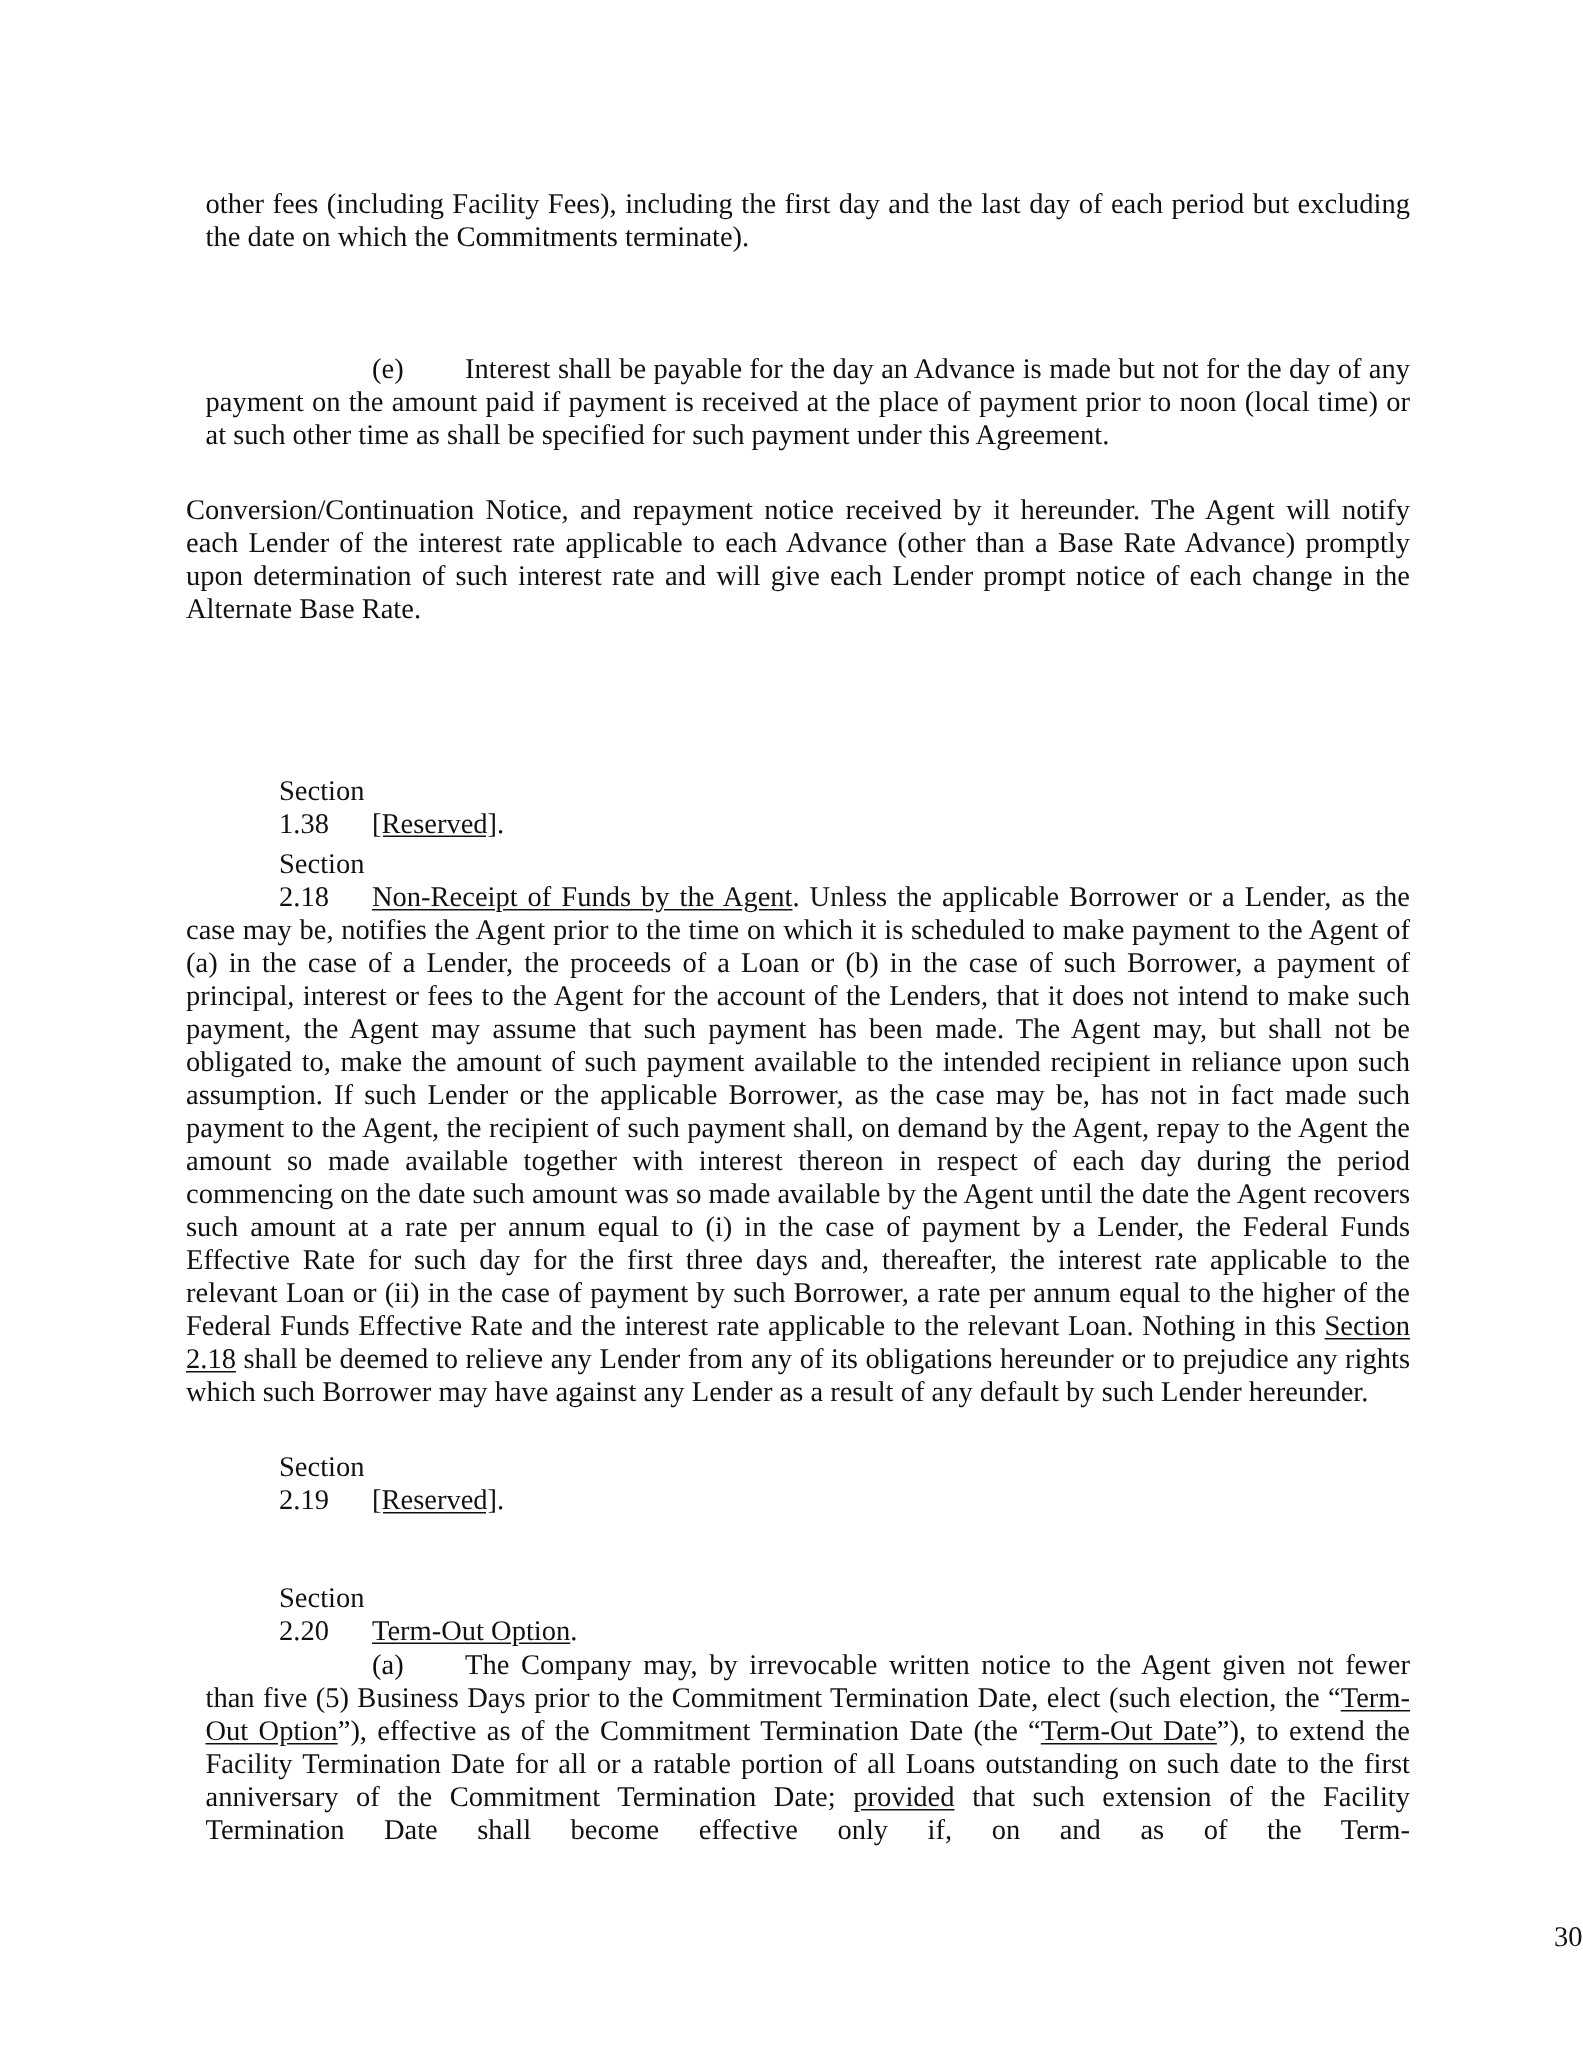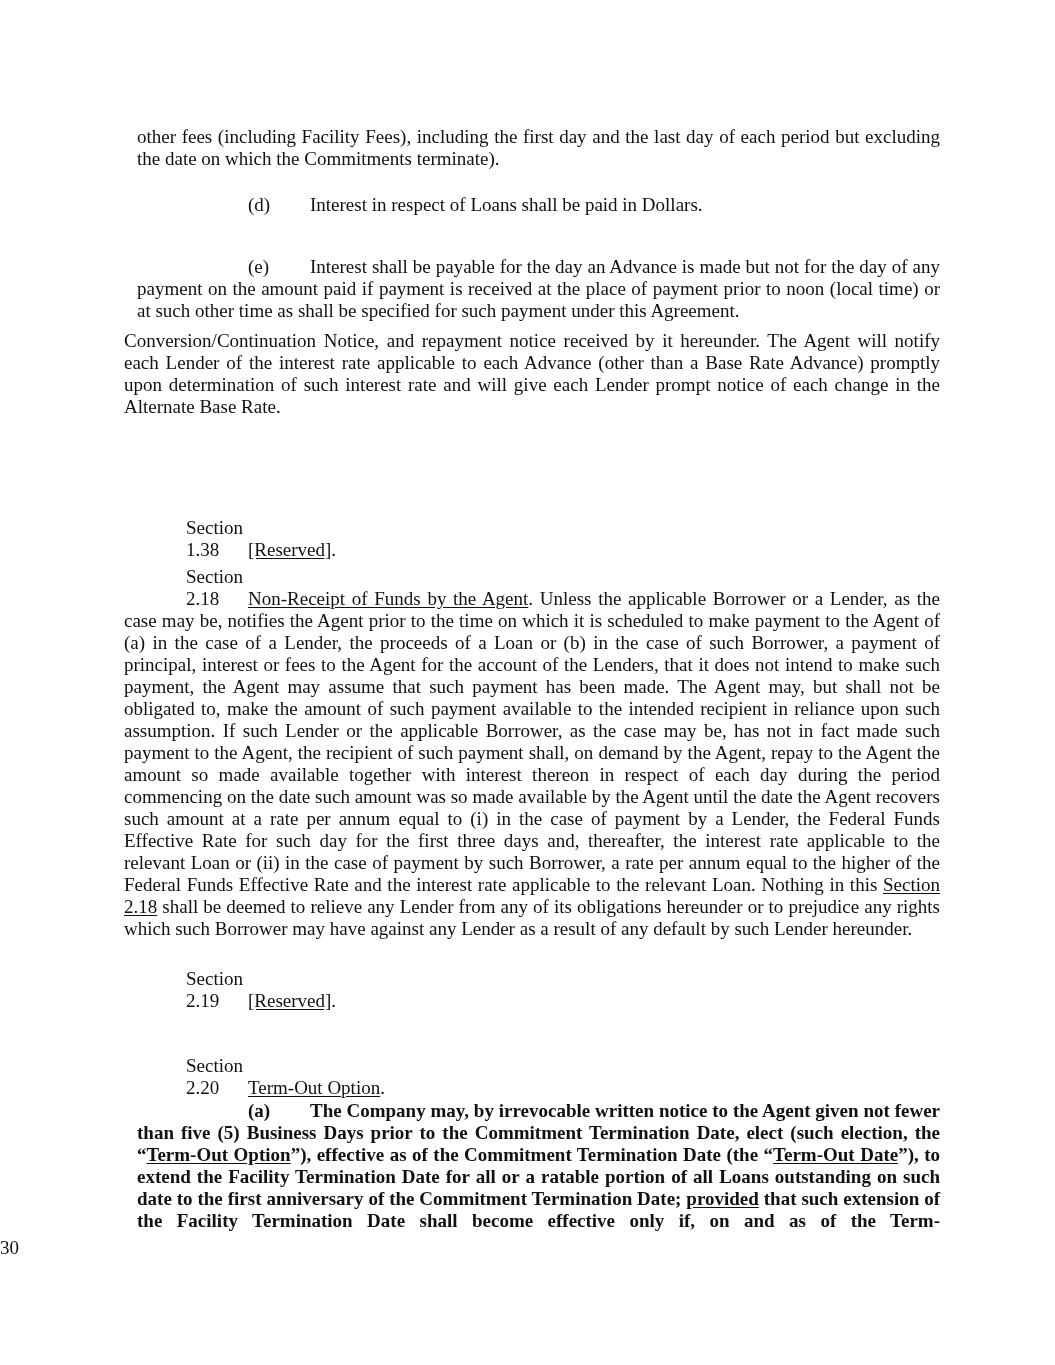--- a/index.html
+++ b/index.html
@@ -11,36 +11,33 @@
   .p { position: absolute; text-align: justify; margin: 0; }
   .main { left: 124px; width: 816px; }
   .sub { left: 137px; width: 803px; }
   .first-indent { text-indent: 62px; }
   .sub-indent { text-indent: 111px; }
   .label { display: inline-block; width: 62px; text-indent: 0; }
   .sublabel { display: inline-block; width: 62px; text-indent: 0; }
   .u { text-decoration: underline; text-underline-offset: 2px; }
   .last-left { text-align-last: left; }
   .justify-all { text-align-last: justify; }
-  .pagenum { position: absolute; top: 1237px; left: 0; width: 1055px; text-align: left; }
+  .pagenum { position: absolute; top: 1281px; left: 0; width: 1055px; text-align: right; }
 </style>
 </head>
 <body>
 
 <div class="page">
 
   <p class="p sub" style="top:126px;">
     <span>other fees (including Facility Fees), including the first day and the last day of each period but excluding the date on which the Commitments terminate).</span>
   </p>
 
-  <p class="p sub sub-indent last-left" style="top:194px;">
-    <span class="sublabel">(d)</span><span>Interest in respect of Loans shall be paid in Dollars.</span>
-  </p>
 
-  <p class="p sub sub-indent" style="top:256px;">
+  <p class="p sub sub-indent" style="top:236px;">
     <span class="sublabel">(e)</span><span>Interest shall be payable for the day an Advance is made but not for the day of any payment on the amount paid if payment is received at the place of payment prior to noon (local time) or at such other time as shall be specified for such payment under this Agreement.</span>
   </p>
 
   <div class="p main" style="top:330px;">
     <div style="text-align:justify;">
       <span>Conversion/Continuation Notice, and repayment notice received by it hereunder.  The Agent will notify each Lender of the interest rate applicable to each Advance (other than a Base Rate Advance) promptly upon determination of such interest rate and will give each Lender prompt notice of each change in the Alternate Base Rate.</span>
     </div>
   </div>
 
   <p class="p main first-indent" style="top:517px;">
@@ -52,18 +49,18 @@
   </p>
 
   <p class="p main first-indent" style="top:968px;">
     <span class="label">Section 2.19</span><span class="u">[Reserved]</span>.
   </p>
 
   <p class="p main first-indent" style="top:1055px;">
     <span class="label">Section 2.20</span><span class="u">Term-Out Option</span>.
   </p>
 
-  <p class="p sub sub-indent justify-all" style="top:1100px;font-weight:bold;">
+  <p class="p sub sub-indent justify-all" style="top:1100px;">
     <span class="sublabel">(a)</span><span>The Company may, by irrevocable written notice to the Agent given not fewer than five (5) Business Days prior to the Commitment Termination Date, elect (such election, the “</span><span class="u">Term-Out Option</span><span>”), effective as of the Commitment Termination Date (the “</span><span class="u">Term-Out Date</span><span>”), to extend the Facility Termination Date for all or a ratable portion of all Loans outstanding on such date to the first anniversary of the Commitment Termination Date;</span> <span class="u">provided</span> <span>that such extension of the Facility Termination Date shall become effective only if, on and as of the Term-</span>
   </p>
 
   <div class="pagenum">30</div>
 </div>
 
 </body></html>

